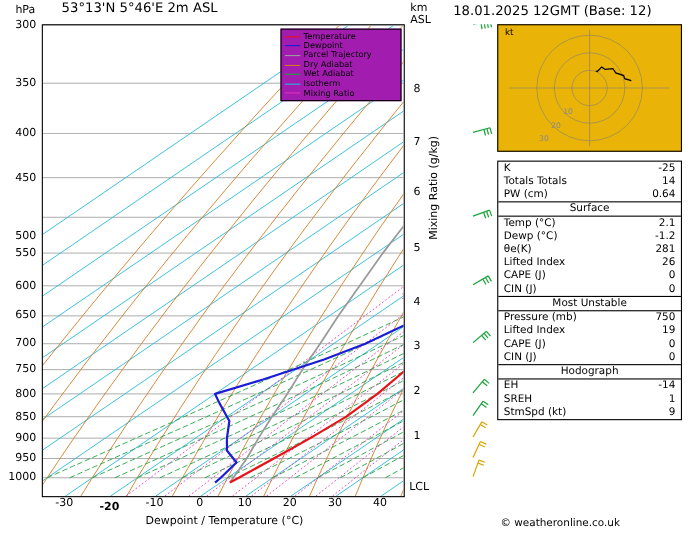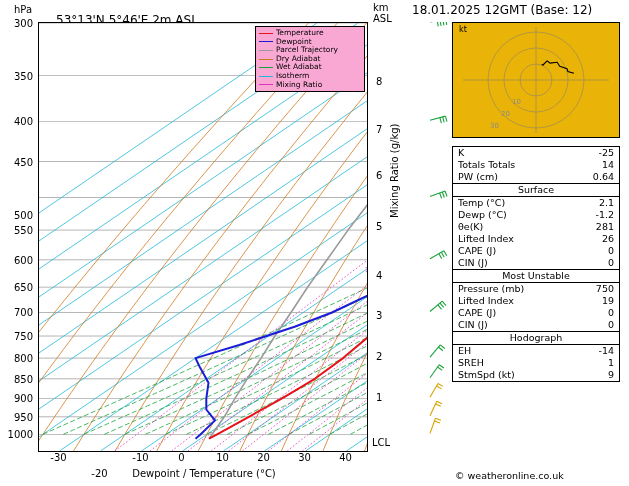--- a/index.html
+++ b/index.html
@@ -1,38 +1,38 @@
 <!DOCTYPE html>
 <html><head>
 <meta charset="utf-8">
 <style>
   html,body{margin:0;padding:0;}
   body{width:629px;height:486px;background:#ffffff;font-family:"DejaVu Sans",sans-serif;position:relative;overflow:hidden;}
   .root{position:absolute;left:0;top:0;width:629px;height:486px;padding-left:25px;}
 
   
   .hpa-label{position:absolute;left:14px;top:4px;font-size:10px;color:#000;}
-  .station-title{position:absolute;left:56px;top:13px;font-size:12px;color:#000;font-weight:normal;}
+  .station-title{position:absolute;left:56px;top:0;font-size:12px;color:#000;font-weight:normal;}
   .km-label{position:absolute;left:373px;top:2px;font-size:10px;color:#000;line-height:11px;text-align:left;}
 
   .plot{position:absolute;left:38px;top:22px;width:330px;height:430px;border:1px solid #000;box-sizing:border-box;overflow:hidden;background:#fff;}
   .plot svg{position:absolute;left:0;top:0;}
 
   .ytick{position:absolute;right:3px;font-size:10px;color:#000;transform:translateY(-50%);margin-left:32px;}
   .ylabels{position:absolute;left:0;top:22px;width:36px;height:430px;}
   .xlabels{position:absolute;left:38px;top:452px;width:332px;height:14px;}
   .xtick{position:absolute;font-size:10px;color:#000;transform:translateX(-50%);}
   .xaxis-title{position:absolute;left:38px;top:468px;width:332px;text-align:center;font-size:10px;color:#000;}
 
   .rlabels{position:absolute;left:370px;top:22px;width:34px;height:430px;}
   .rtick{position:absolute;left:6px;font-size:10px;color:#000;transform:translateY(-50%);}
   .lcl-label{position:absolute;left:372px;top:437px;font-size:10px;color:#000;}
   .mix-axis-title{position:absolute;left:389px;top:218px;font-size:10px;color:#000;transform:rotate(-90deg);transform-origin:left top;white-space:nowrap;}
 
-  .legend{position:absolute;left:255px;top:26px;width:110px;background:#f9a8d4;border:1px solid #000;padding:2px 3px;box-sizing:border-box;}
+  .legend{position:absolute;left:255px;top:26px;width:110px;background:#a21caf;border:1px solid #000;padding:2px 3px;box-sizing:border-box;}
   .legend div{font-size:7.5px;line-height:8.6px;color:#000;white-space:nowrap;display:flex;align-items:center;}
   .legend i{display:inline-block;width:14px;height:0;border-top:1.4px solid #000;margin-right:3px;}
 
   
   .rdate{position:absolute;left:412px;top:3px;font-size:12px;color:#000;}
   .hodo-box{position:absolute;left:452px;top:22px;width:168px;height:116px;border:1px solid #000;background:#eab308;box-sizing:border-box;}
   .hodo-kt{position:absolute;left:6px;top:2px;font-size:8px;color:#000;}
 
   .tbl{position:absolute;left:452px;top:146px;width:168px;border:1px solid #000;background:#fff;box-sizing:border-box;}
   .tbl .row{display:flex;justify-content:space-between;font-size:9.5px;line-height:12px;padding:0 5px;color:#000;}
@@ -173,21 +173,21 @@
         <path d="M 263.3 428.0 L 267.4 424.7 L 271.5 421.4 L 275.7 418.1 L 280.0 414.7 L 284.2 411.3 L 288.5 407.9 L 292.9 404.4 L 297.3 400.9 L 301.8 397.4 L 306.3 393.8 L 310.8 390.2 L 315.4 386.5 L 320.1 382.8 L 324.8 379.1 L 329.5 375.3 L 334.4 371.5 L 339.2 367.7 L 344.1 363.8 L 349.1 359.8 L 354.2 355.8 L 359.3 351.8 L 364.4 347.7 L 369.7 343.5 L 375.0 339.3 L 380.3 335.1 L 385.7 330.8 L 391.2 326.4 L 396.8 322.0 L 402.5 317.6 L 408.2 313.0 L 414.0 308.5 L 419.9 303.8 L 425.8 299.1 L 431.9 294.3 L 438.0 289.5 L 444.2 284.6 L 450.6 279.6 L 457.0 274.5 L 463.5 269.4 L 470.1 264.2 L 476.8 258.9 L 483.7 253.5 L 490.6 248.0 L 497.6 242.5 L 504.8 236.8 L 512.1 231.1 L 519.5 225.2 L 527.1 219.3 L 534.8 213.2" stroke="#e030c0" fill="none" stroke-width="0.8" stroke-dasharray="1.6 2"></path>
         <text x="501.8174320929453" y="248.81015542466804" fill="#e030c0" font-size="7" font-family="&quot;DejaVu Sans&quot;,sans-serif">25</text>
         <path d="M 170.0 415.7 L 185.3 393.8 L 196.0 375.3 L 208.2 355.8 L 222.1 335.1 L 235.9 313.0 L 252.0 289.5 L 268.5 264.2 L 288.0 236.8 L 309.0 207.1 L 334.1 174.5" stroke="#9a9a9a" fill="none" stroke-width="1.6" stroke-linejoin="round"></path>
         <path d="M 156.5 415.7 L 161.7 411.3 L 176.0 397.4 L 167.3 386.5 L 167.3 375.3 L 169.5 359.8 L 160.5 343.5 L 156.5 335.1 L 200.2 322.0 L 255.6 303.8 L 293.0 289.5 L 346.4 264.2 L 376.2 248.0 L 388.5 236.8 L 404.5 213.2 L 417.0 187.9 L 428.4 174.5 L 453.2 153.4 L 468.8 138.5 L 482.8 115.0 L 494.9 98.3 L 521.6 71.6 L 541.2 52.7 L 561.4 22.0 L 577.3 0.0" stroke="#1c1cd8" fill="none" stroke-width="2" stroke-linejoin="round"></path>
         <path d="M 170.0 415.7 L 178.1 411.3 L 209.9 393.8 L 243.1 375.3 L 275.8 355.8 L 304.1 335.1 L 330.2 313.0 L 354.5 289.5 L 377.2 264.2 L 400.8 236.8 L 423.8 207.1 L 448.9 174.5 L 477.0 138.5 L 509.3 98.3 L 545.3 52.7 L 589.6 0.0" stroke="#e8121a" fill="none" stroke-width="2" stroke-linejoin="round"></path>
       </svg>
   </div>
 
   <div class="xlabels" id="xlabels">
       <div class="xtick" style="left: 20.5px; top: 0px;">-30</div>
-      <div class="xtick" style="left: 61.5px; top: 16px;">-20</div>
+      <div class="xtick" style="left: 61.5px; top: 4px; font-weight: bold;">-20</div>
       <div class="xtick" style="left: 102.5px; top: 0px;">-10</div>
       <div class="xtick" style="left: 143.5px; top: 0px;">0</div>
       <div class="xtick" style="left: 184.5px; top: 0px;">10</div>
       <div class="xtick" style="left: 225.5px; top: 0px;">20</div>
       <div class="xtick" style="left: 266.5px; top: 0px;">30</div>
       <div class="xtick" style="left: 307.5px; top: 0px;">40</div>
     </div>
   <div class="xaxis-title">Dewpoint / Temperature (°C)</div>
 
   <div class="rlabels" id="rlabels">

